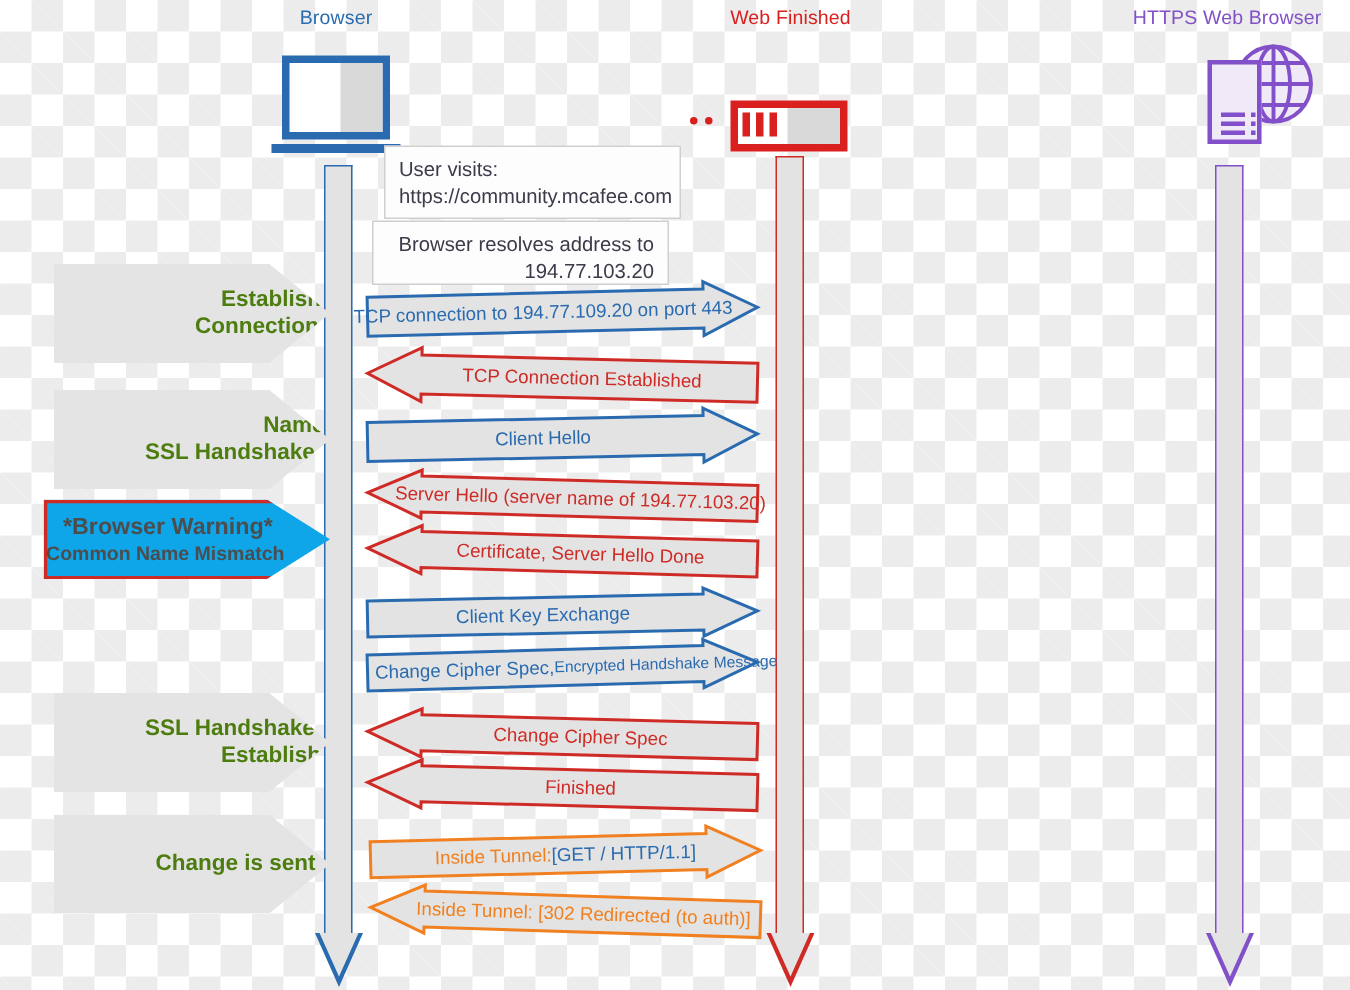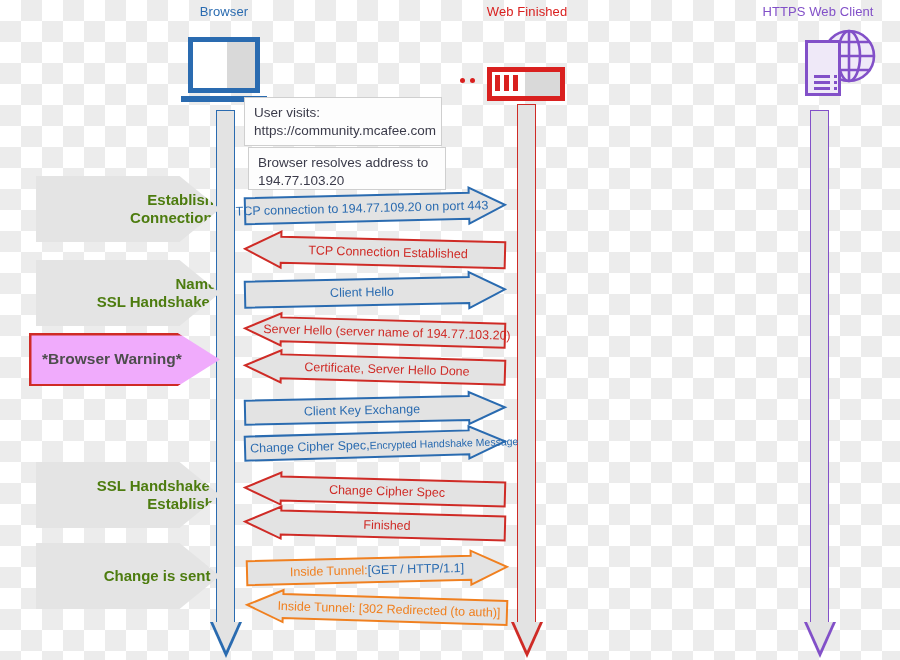--- a/index.html
+++ b/index.html
@@ -75,21 +75,21 @@
   #server-icon .tower .dt{position:absolute;left:26px;width:3px;height:3px;background:#8250c8;}
   
   .stage{
     position:absolute;
     display:flex;flex-direction:column;align-items:center;justify-content:center;
     text-align:center;
     clip-path:polygon(0 0, 78% 0, 100% 50%, 78% 100%, 0 100%);
     box-sizing:border-box;
   }
   .stage.grey{background:#e4e4e4;color:#4d7c0f;align-items:flex-end;}
-  .stage.warn{background:#f0abfc;color:#4d4d4d;}
+  .stage.warn{background:#0ea5e9;color:#4d4d4d;}
   .stage.warn .outline{
     position:absolute;left:0;top:0;width:100%;height:100%;
     clip-path:polygon(0 0, 78% 0, 100% 50%, 78% 100%, 0 100%);
     background:
       linear-gradient(#cf2b26,#cf2b26) left top/100% 2.5px no-repeat,
       linear-gradient(#cf2b26,#cf2b26) left bottom/100% 2.5px no-repeat,
       linear-gradient(#cf2b26,#cf2b26) left top/2.5px 100% no-repeat;
     pointer-events:none;
   }
   .stage .l1{font-weight:bold;font-size:15px;line-height:1.18;position:relative;z-index:2;}
@@ -122,21 +122,21 @@
   .msg.r2l .label{justify-content:center;}
   .sm{font-size:10.5px !important;}
 </style>
 </head>
 <body>
 
 <div id="canvas"></div>
 
 <div class="lane-title" style="left:224px;top:4px;color:#2a6bb0;">Browser</div>
 <div class="lane-title" style="left:527px;top:4px;color:#d9201f;">Web Finished</div>
-<div class="lane-title" style="left:818px;top:4px;color:#8250c8;">HTTPS Web Client</div>
+<div class="lane-title" style="left:818px;top:4px;color:#8250c8;">HTTPS Web Browser</div>
 
 <div id="browser-icon" style="left:188px;top:37px;">
   <div class="screen">
     <div class="shade"></div>
   </div>
   <div class="base"></div>
 </div>
 
 <div id="gateway-icon" style="left:487px;top:67px;">
   <div class="box">
@@ -185,38 +185,39 @@
   <div class="head" style="top:518px;border-left:16px solid transparent;border-right:16px solid transparent;border-top:36px solid #cf2b26;"></div>
   <div class="head" style="top:518px;border-left:13px solid transparent;border-right:13px solid transparent;border-top:29px solid #e3e3e3;"></div>
 </div>
 
 <div class="lifeline" style="left:810px;top:110px;width:19px;height:548px;">
   <div class="shaft" style="height:512px;border-color:#8250c8;"></div>
   <div class="head" style="top:512px;border-left:16px solid transparent;border-right:16px solid transparent;border-top:36px solid #8250c8;"></div>
   <div class="head" style="top:512px;border-left:13px solid transparent;border-right:13px solid transparent;border-top:29px solid #e3e3e3;"></div>
 </div>
 
-<div class="note" style="left:244px;top:97px;width:198px;height:49px;">User visits:
+<div class="note" style="left:256px;top:97px;width:198px;height:49px;">User visits:
 https://community.mcafee.com</div>
-<div class="note" style="left:248px;top:147px;width:198px;height:43px;">Browser resolves address to
+<div class="note" style="left:248px;top:147px;width:198px;height:43px;text-align:right;">Browser resolves address to
 194.77.103.20</div>
 
 <div class="stage grey" style="left:36px;top:176px;width:184px;height:66px;">
   <div class="l1 shift">Establish</div>
   <div class="l2 shift">Connection</div>
 </div>
 
 <div class="stage grey" style="left:36px;top:260px;width:184px;height:66px;">
   <div class="l1 shift">Name</div>
   <div class="l2 shift">SSL Handshake</div>
 </div>
 
 <div class="stage warn" style="left:29px;top:333px;width:191px;height:53px;">
   <div class="outline"></div>
   <div class="l1 shift">*Browser Warning*</div>
+  <div class="l2 shift">Common Name Mismatch</div>
 </div>
 
 <div class="stage grey" style="left:36px;top:462px;width:184px;height:66px;">
   <div class="l1 shift">SSL Handshake</div>
   <div class="l2 shift">Establish</div>
 </div>
 
 <div class="stage grey" style="left:36px;top:543px;width:184px;height:66px;">
   <div class="l2 shift">Change is sent</div>
 </div>

